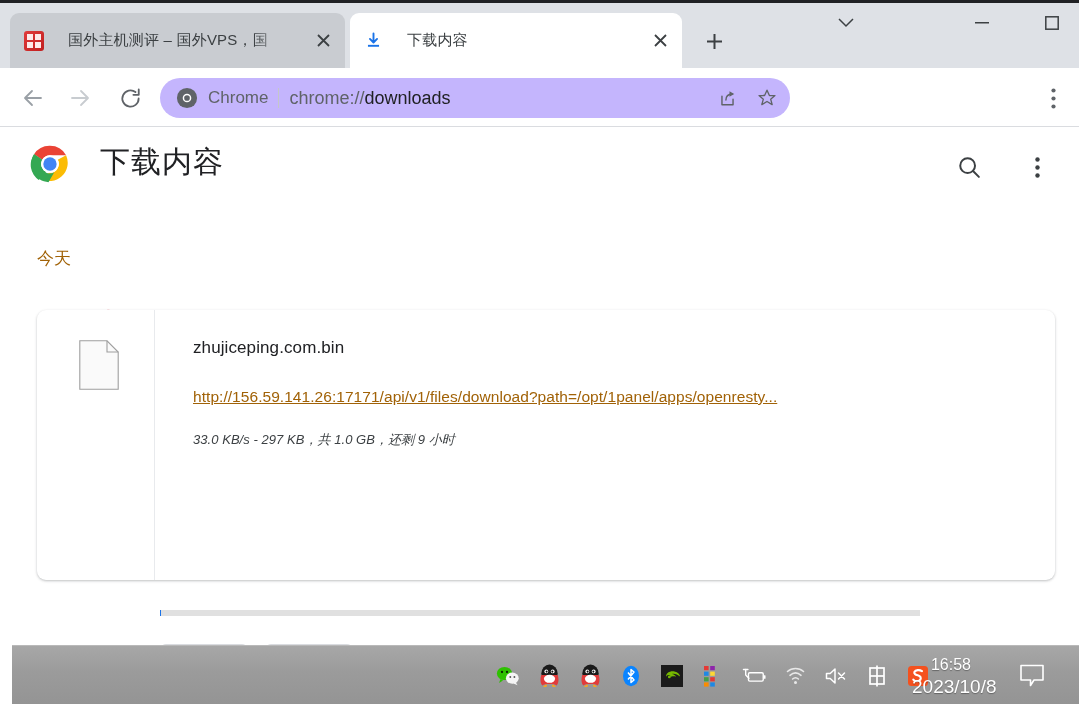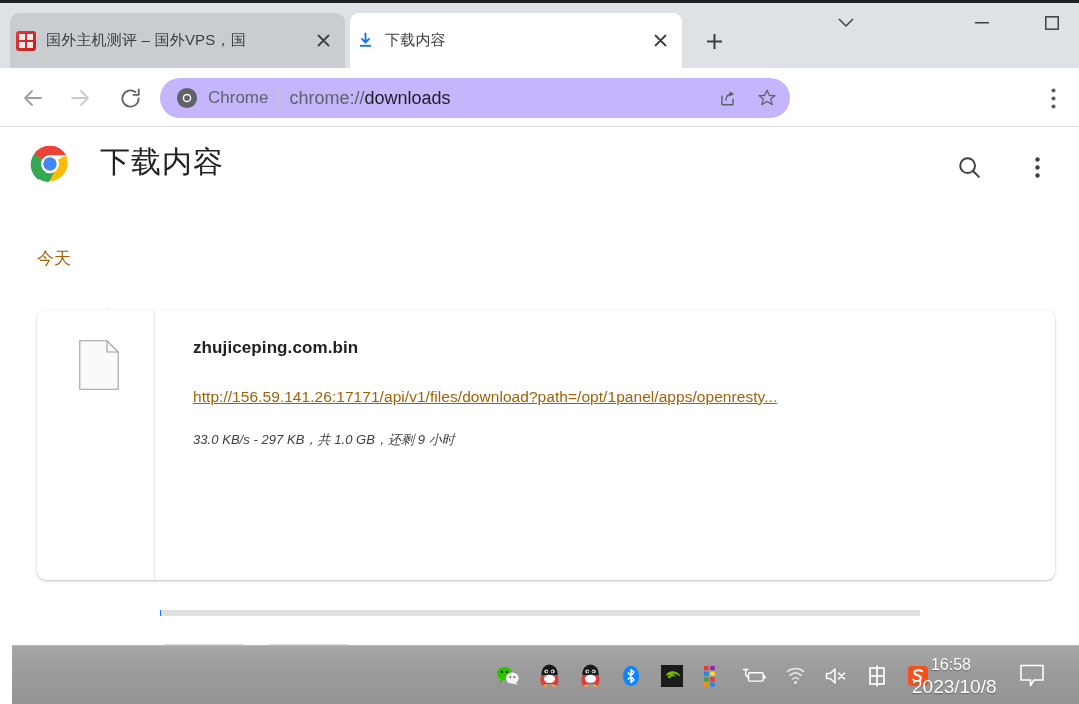--- a/index.html
+++ b/index.html
@@ -14,22 +14,22 @@
   .tabstrip {
     position: absolute; left: 0; top: 0; width: 1079px; height: 68px;
     background: #dee1e6;
   }
   .tabstrip::before {
     content: ""; position: absolute; left: 0; top: 0; width: 1079px; height: 3px;
     background: #202124;
   }
   .tab {
     position: absolute; top: 13px; height: 55px;
-    display: flex; align-items: center; gap: 10px;
-    border-radius: 9px 9px 0 0; padding: 0 10px 0 6px; justify-content: flex-end;
+    display: flex; align-items: center; gap: 24px;
+    border-radius: 9px 9px 0 0; padding: 0 10px 0 14px; justify-content: flex-end;
   }
   .tab-inactive { left: 10px; width: 335px; background: #c9ccd1; }
   .tab-active   { left: 350px; width: 332px; background: #ffffff; }
   .tab-favicon-red {
     width: 20px; height: 20px; border-radius: 3px; flex: 0 0 20px;
     background:
       linear-gradient(135deg, #e03b3b 0%, #c01f1f 100%);
     position: relative; overflow: hidden;
   }
   .tab-favicon-red::before {
@@ -113,21 +113,21 @@
     box-shadow: 0 1px 3px rgba(60,64,67,.22), 0 1px 2px rgba(60,64,67,.12);
     display: flex;
   }
   .card-iconcol {
     width: 118px; flex: 0 0 118px; border-right: 1px solid #e8eaed;
     position: relative;
   }
   .file-icon { position: absolute; left: 42px; top: 30px; width: 40px; height: 50px; }
   .card-body { flex: 1 1 auto; position: relative; padding: 28px 0 0 38px; }
   .file-name {
-    font-size: 17px; font-weight: bold; color: #202124; letter-spacing: .1px;
+    font-size: 17px; font-weight: normal; color: #202124; letter-spacing: .1px;
   }
   .file-url {
     margin-top: 30px; font-size: 15.5px; color: #a16207; letter-spacing: .05px;
     white-space: nowrap;
     text-decoration: underline;
   }
   .file-status {
     margin-top: 25px; font-size: 13px; color: #3c4043; letter-spacing: .05px; font-style: italic;
   }
   .progress {

